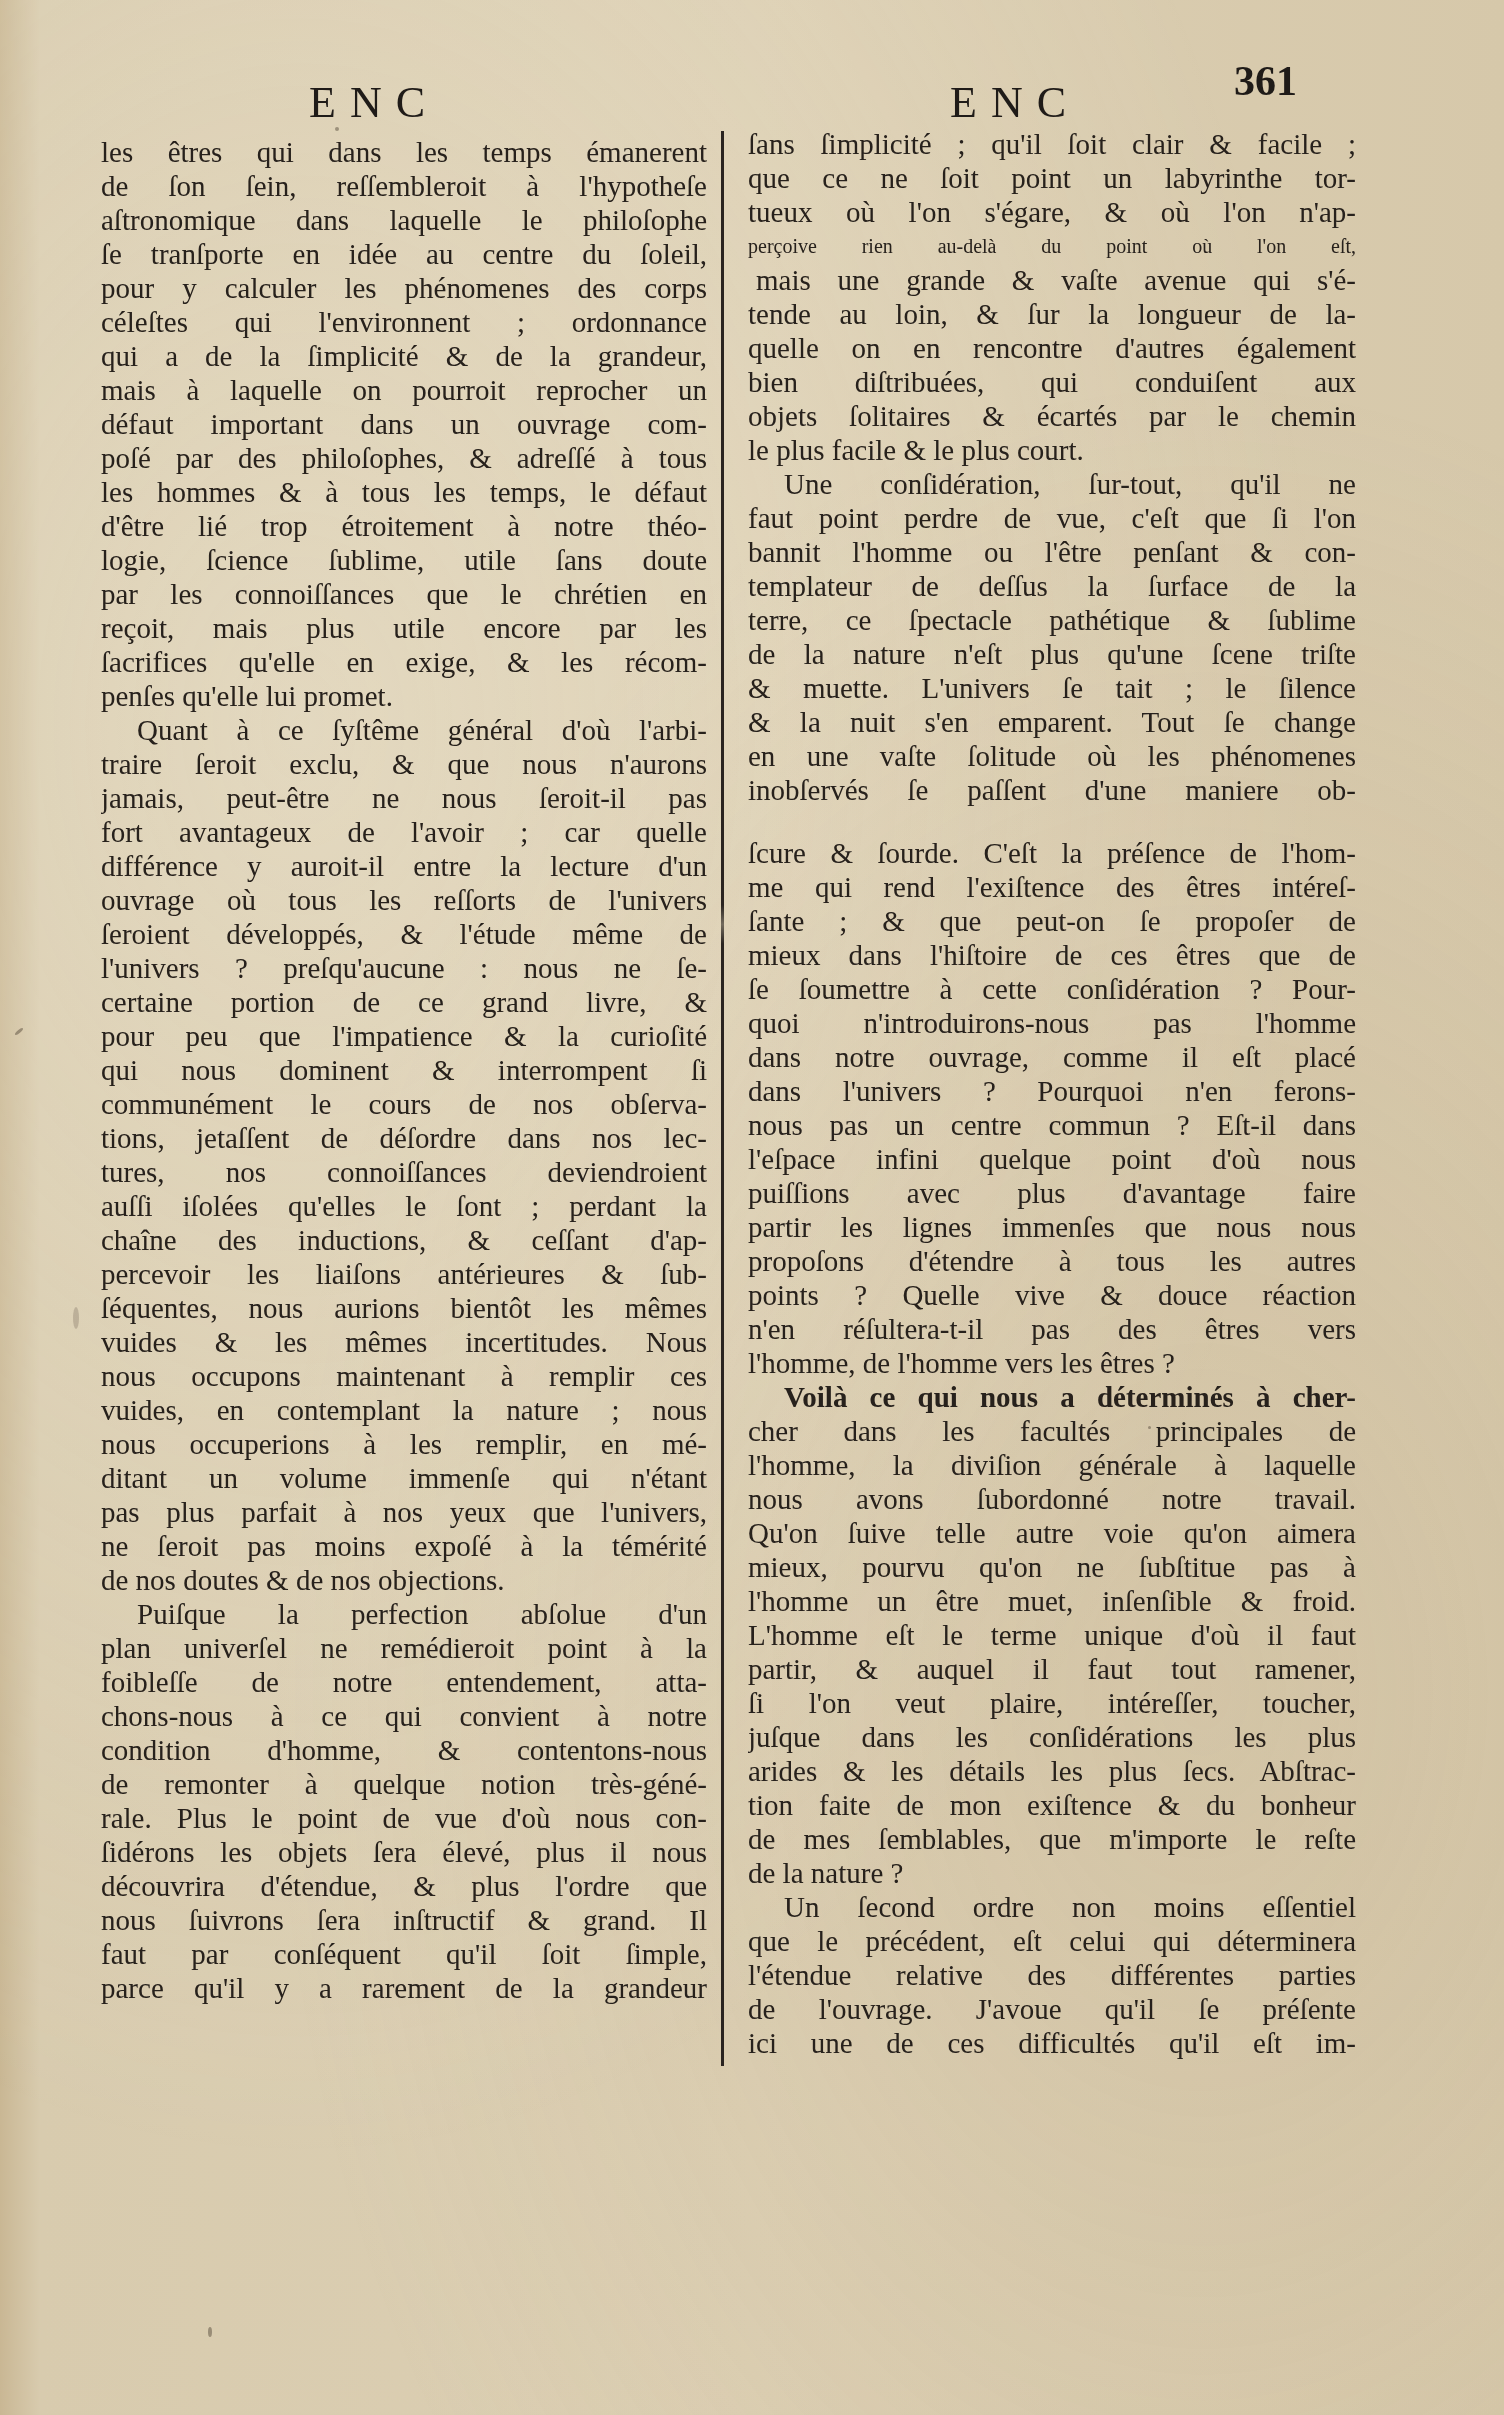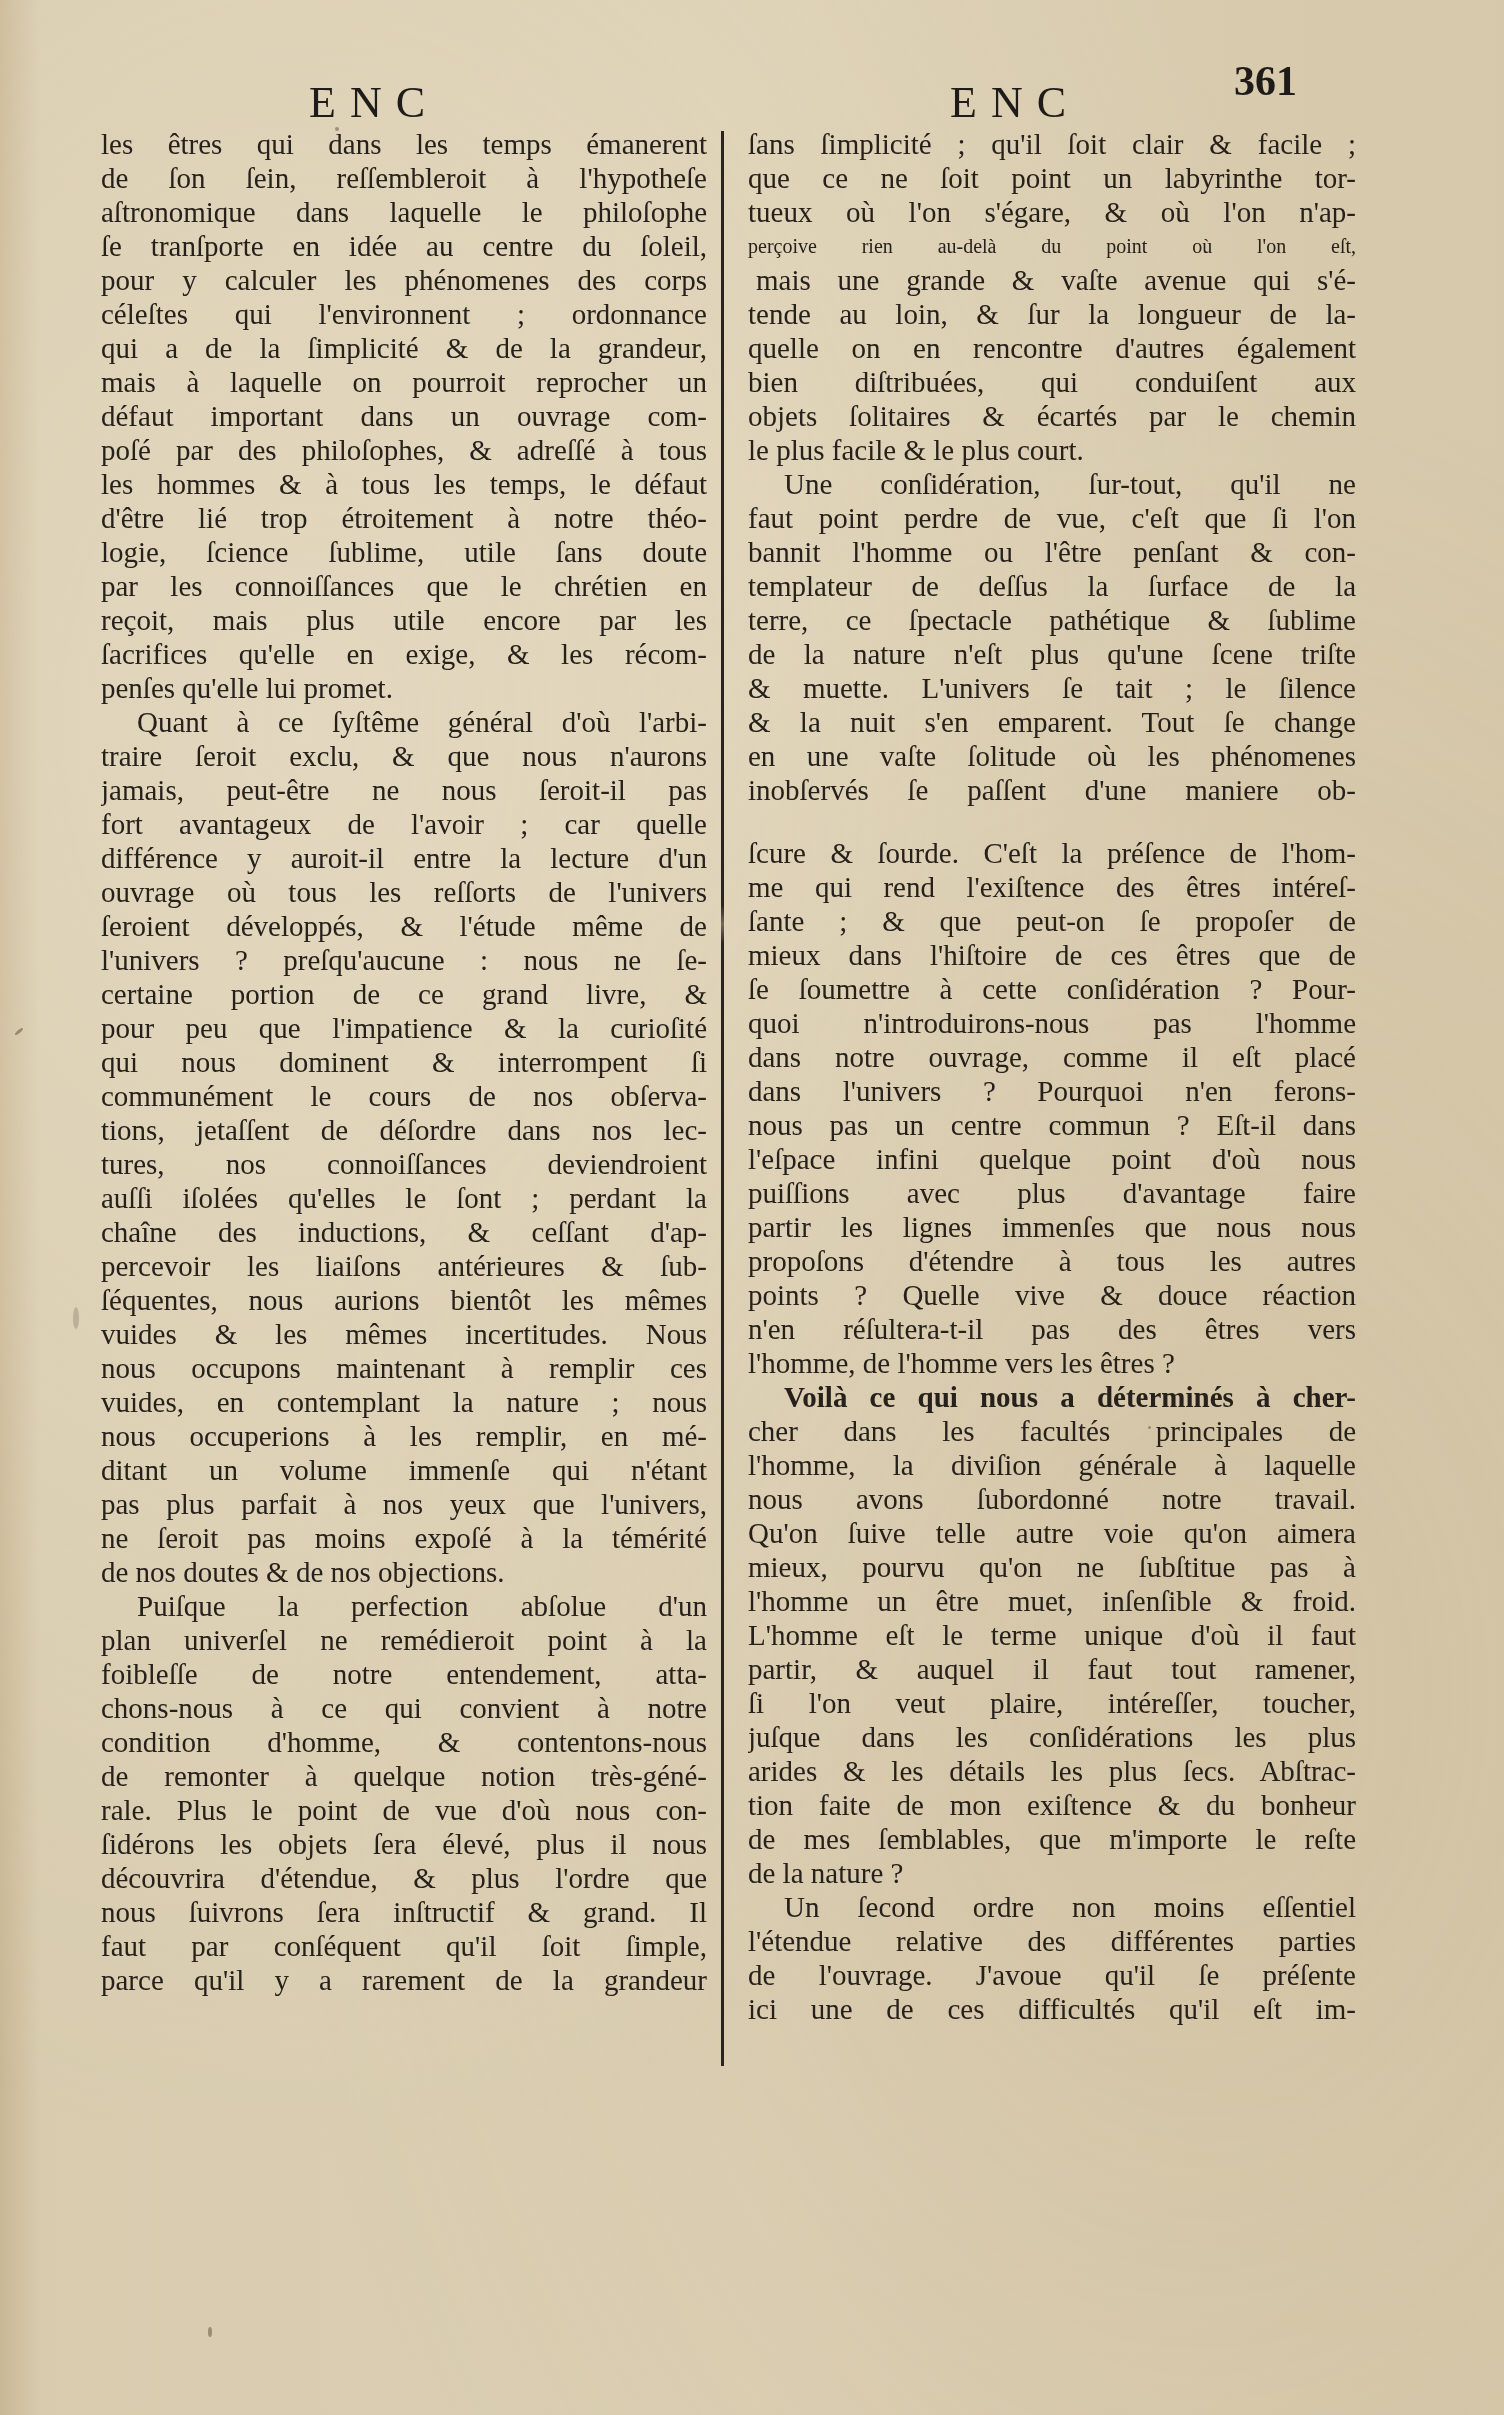--- a/index.html
+++ b/index.html
@@ -46,21 +46,21 @@
 </style>
 </head>
 <body>
 
 <div class="page">
   <div class="running-head head-left">ENC</div>
   <div class="running-head head-right">ENC</div>
   <div class="page-number">361</div>
 
   <div class="column col-left" id="col-left">
-      <span class="line" style="font-size: 29px;">les êtres qui dans les temps émanerent</span>
+      <span class="line" style="font-size: 29px; margin-top: 8px;">les êtres qui dans les temps émanerent</span>
       <span class="line" style="font-size: 29px;">de ſon ſein, reſſembleroit à l'hypotheſe</span>
       <span class="line" style="font-size: 29px;">aſtronomique dans laquelle le philoſophe</span>
       <span class="line" style="font-size: 29px;">ſe tranſporte en idée au centre du ſoleil,</span>
       <span class="line" style="font-size: 29px;">pour y calculer les phénomenes des corps</span>
       <span class="line" style="font-size: 29px;">céleſtes qui l'environnent ; ordonnance</span>
       <span class="line" style="font-size: 29px;">qui a de la ſimplicité &amp; de la grandeur,</span>
       <span class="line" style="font-size: 29px;">mais à laquelle on pourroit reprocher un</span>
       <span class="line" style="font-size: 29px;">défaut important dans un ouvrage com-</span>
       <span class="line" style="font-size: 29px;">poſé par des philoſophes, &amp; adreſſé à tous</span>
       <span class="line" style="font-size: 29px;">les hommes &amp; à tous les temps, le défaut</span>
@@ -156,20 +156,21 @@
       <span class="line" style="font-size: 29px;">l'homme un être muet, inſenſible &amp; froid.</span>
       <span class="line" style="font-size: 29px;">L'homme eſt le terme unique d'où il faut</span>
       <span class="line" style="font-size: 29px;">partir, &amp; auquel il faut tout ramener,</span>
       <span class="line" style="font-size: 29px;">ſi l'on veut plaire, intéreſſer, toucher,</span>
       <span class="line" style="font-size: 29px;">juſque dans les conſidérations les plus</span>
       <span class="line" style="font-size: 29px;">arides &amp; les détails les plus ſecs. Abſtrac-</span>
       <span class="line" style="font-size: 29px;">tion faite de mon exiſtence &amp; du bonheur</span>
       <span class="line" style="font-size: 29px;">de mes ſemblables, que m'importe le reſte</span>
       <span class="line end" style="font-size: 29px;">de la nature ?</span>
       <span class="line indent" style="font-size: 29px;">Un ſecond ordre non moins eſſentiel</span>
+      <span class="line" style="font-size: 29px;">que le précédent, eſt celui qui déterminera</span>
       <span class="line" style="font-size: 29px;">l'étendue relative des différentes parties</span>
       <span class="line" style="font-size: 29px;">de l'ouvrage. J'avoue qu'il ſe préſente</span>
       <span class="line" style="font-size: 29px;">ici une de ces difficultés qu'il eſt im-</span>
     </div>
 
   <span class="speck" style="left:335px;top:127px;width:4px;height:4px;"></span>
   <span class="speck" style="left:14px;top:1030px;width:10px;height:3px;transform:rotate(-40deg);"></span>
   <span class="speck" style="left:73px;top:1307px;width:6px;height:22px;opacity:0.25;"></span>
   <span class="speck" style="left:1148px;top:1426px;width:3px;height:3px;"></span>
   <span class="speck" style="left:208px;top:2327px;width:4px;height:10px;"></span>

